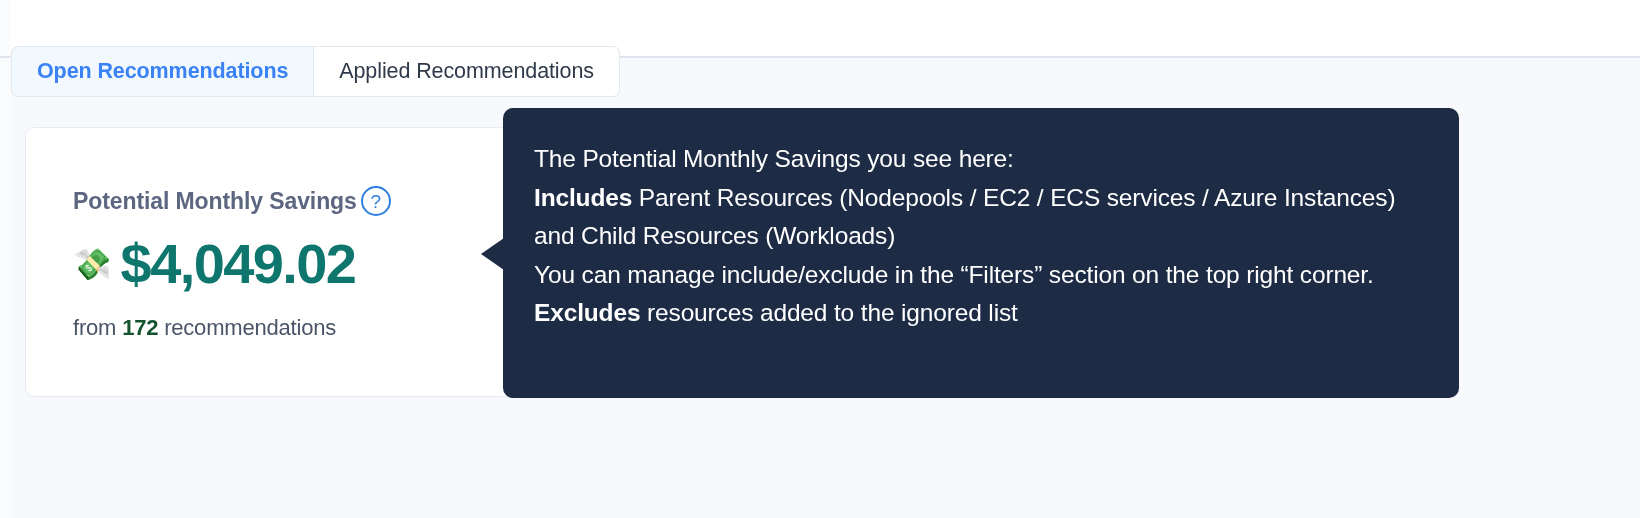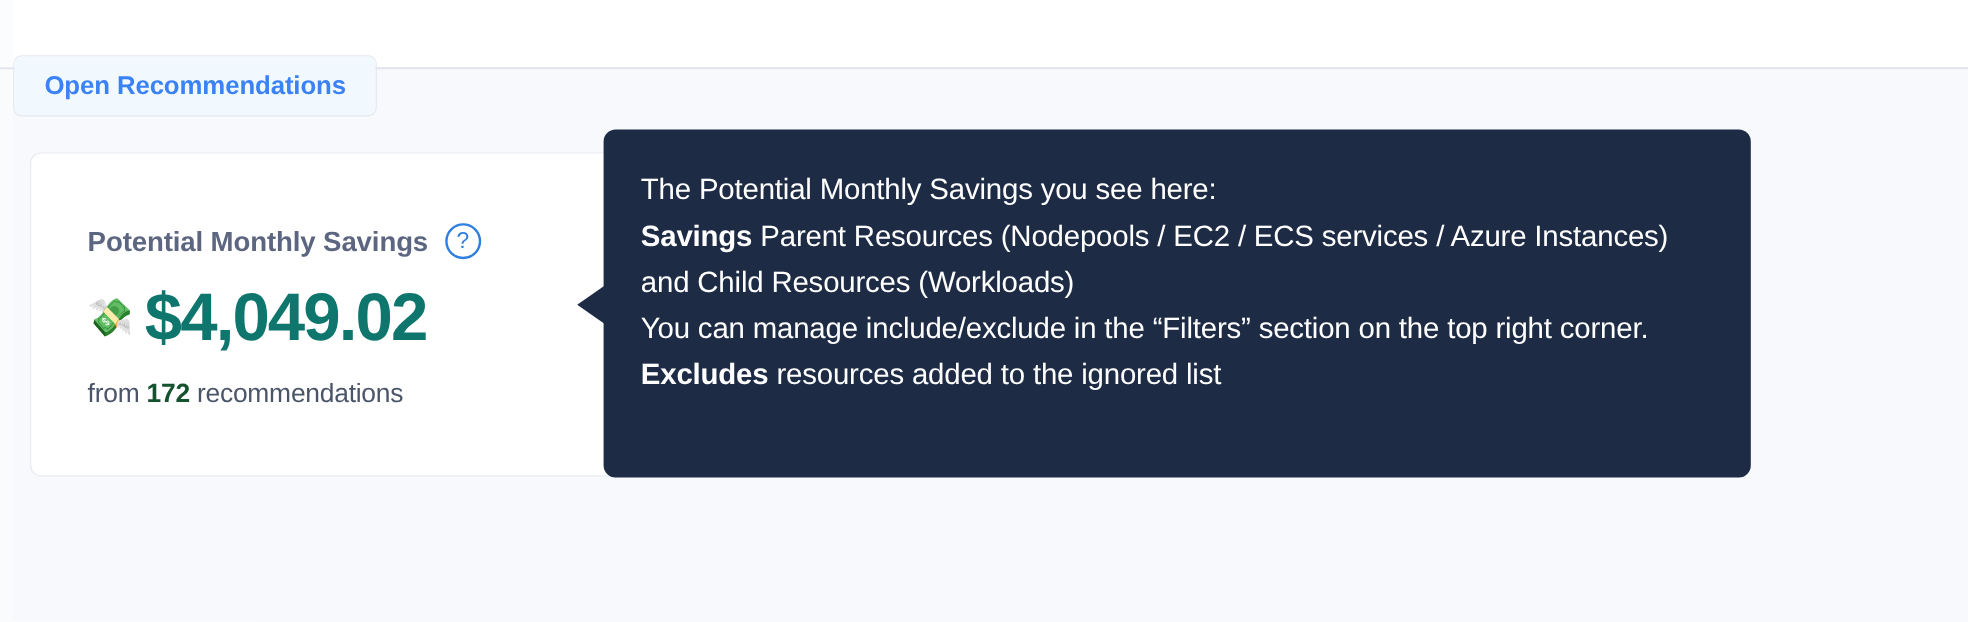--- a/index.html
+++ b/index.html
@@ -94,21 +94,21 @@
   }
   #savings-card-inner {
     position: absolute;
     left: 47px;
     top: 58px;
     right: 20px;
   }
   #savings-title-row {
     display: flex;
     align-items: center;
-    gap: 14px;
+    gap: 4px;
     height: 30px;
   }
   #savings-title {
     font-size: 23px;
     font-weight: bold;
     color: #5c6680;
     letter-spacing: -0.1px;
     white-space: nowrap;
   }
   #help-icon {
@@ -237,20 +237,21 @@
 <div id="app-header">
   <div id="header-rail"></div>
 </div>
 
 <div id="page-body">
   <div id="page-rail"></div>
 </div>
 
 <div id="tab-bar">
   <div class="tab is-active">Open Recommendations</div>
+  <div class="tab">Applied Recommendations</div>
 </div>
 
 <div id="savings-card">
   <div id="savings-card-inner">
     <div id="savings-title-row">
       <div id="savings-title">Potential Monthly Savings</div>
       <div id="help-icon">?</div>
     </div>
     <div id="savings-amount-row">
       <span id="money-icon">💸</span>
@@ -270,17 +271,17 @@
       <span id="applied-amount">$1,204.55</span>
     </div>
     <div id="applied-sub">from applying 38 recommendations</div>
   </div>
 </div>
 
 <div id="savings-tooltip">
   <div id="tooltip-arrow"></div>
   <div id="tooltip-text">
     <span class="tt-line">The Potential Monthly Savings you see here:</span>
-    <span class="tt-line"><b>Savings</b><span> Parent Resources (Nodepools / EC2 / ECS services / Azure Instances) and Child Resources (Workloads)</span></span>
+    <span class="tt-line"><b>Includes</b><span> Parent Resources (Nodepools / EC2 / ECS services / Azure Instances) and Child Resources (Workloads)</span></span>
     <span class="tt-line">You can manage include/exclude in the “Filters” section on the top right corner.</span>
     <span class="tt-line"><b>Excludes</b><span> resources added to the ignored list</span></span>
   </div>
 </div>
 
 </body></html>

